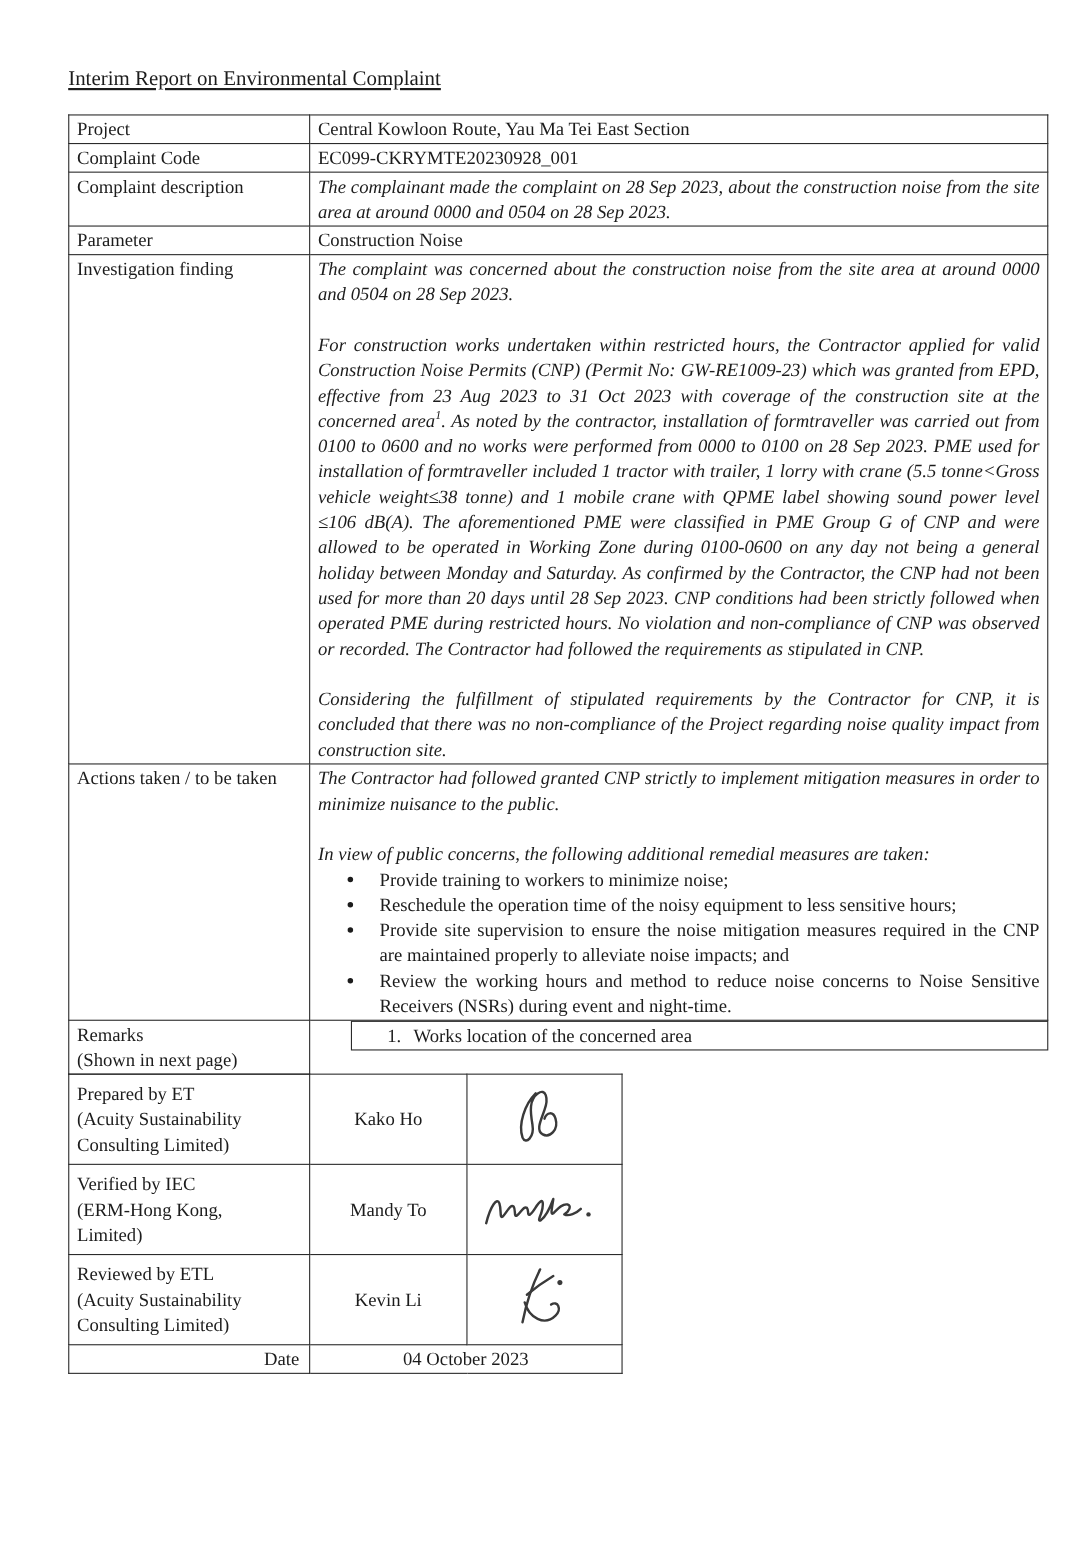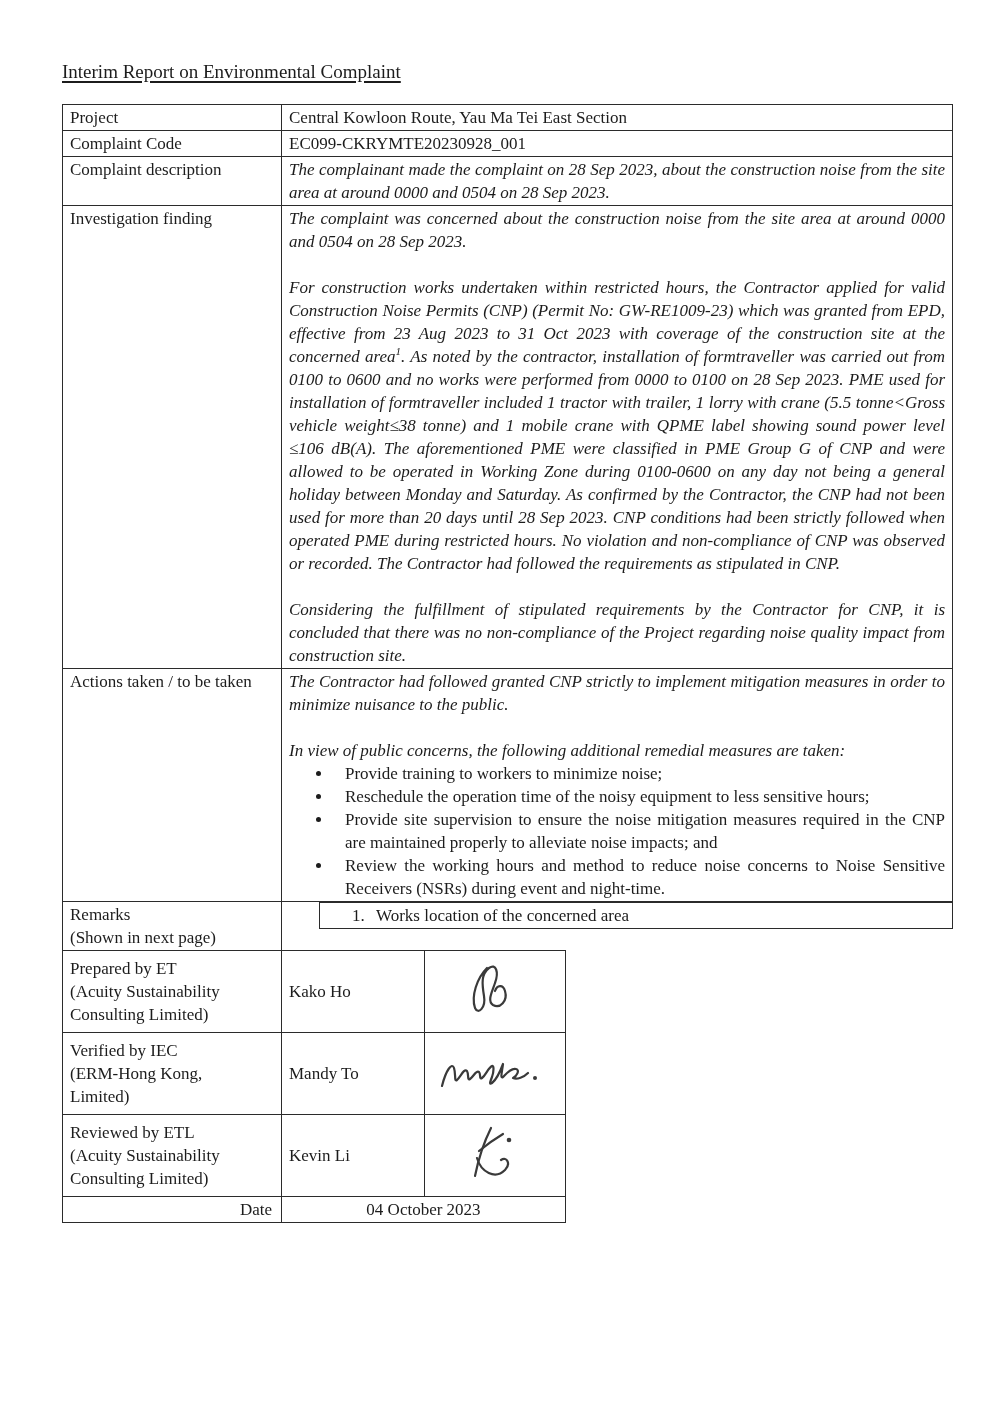--- a/index.html
+++ b/index.html
@@ -56,20 +56,21 @@
   .sign-table .col-role { width: 219px; }
   .sign-table .col-name { width: 143px; }
   .sign-table .col-sig  { width: 141px; }
   .sign-table td.role-cell {
     text-align: left;
     vertical-align: middle;
     padding-right: 9px;
     height: 82px;
   }
   .sign-table td.name-cell {
+    text-align: center;
     vertical-align: middle;
   }
   .sign-table td.sig-cell {
     text-align: center;
     vertical-align: middle;
     padding: 0;
   }
   .sign-table td.date-label-cell { text-align: right; padding-right: 9px; height: 26px; vertical-align: middle;}
   .sign-table td.date-value-cell { text-align: center; vertical-align: middle; }
   .sig-svg { display: block; margin: 0 auto; }
@@ -96,20 +97,24 @@
         </tr>
         <tr>
           <td class="cell">Complaint Code</td>
           <td class="cell">EC099-CKRYMTE20230928_001</td>
         </tr>
         <tr>
           <td class="cell">Complaint description</td>
           <td class="cell">
             <p class="no-gap">The complainant made the complaint on 28 Sep 2023, about the construction noise from the site area at around 0000 and 0504 on 28 Sep 2023.</p>
           </td>
+        </tr>
+        <tr>
+          <td class="cell">Parameter</td>
+          <td class="cell">Construction Noise</td>
         </tr>
         <tr>
           <td class="cell">Investigation finding</td>
           <td class="cell">
             <p>The complaint was concerned about the construction noise from the site area at around 0000 and 0504 on 28 Sep 2023.</p>
             <p><span>For construction works undertaken within restricted hours, the Contractor applied for valid Construction Noise Permits (CNP) (Permit No: GW-RE1009-23) which was granted from EPD, effective from 23 Aug 2023 to 31 Oct 2023 with coverage of the construction site at the concerned area</span><sup>1</sup><span>. As noted by the contractor, installation of formtraveller was carried out from 0100 to 0600 and no works were performed from 0000 to 0100 on 28 Sep 2023. PME used for installation of formtraveller included 1 tractor with trailer, 1 lorry with crane (5.5 tonne&lt;Gross vehicle weight≤38 tonne) and 1 mobile crane with QPME label showing sound power level ≤106 dB(A). The aforementioned PME were classified in PME Group G of CNP and were allowed to be operated in Working Zone during 0100-0600 on any day not being a general holiday between Monday and Saturday. As confirmed by the Contractor, the CNP had not been used for more than 20 days until 28 Sep 2023. CNP conditions had been strictly followed when operated PME during restricted hours. No violation and non-compliance of CNP was observed or recorded. The Contractor had followed the requirements as stipulated in CNP.</span></p>
             <p>Considering the fulfillment of stipulated requirements by the Contractor for CNP, it is concluded that there was no non-compliance of the Project regarding noise quality impact from construction site.</p>
           </td>
         </tr>
         <tr>

